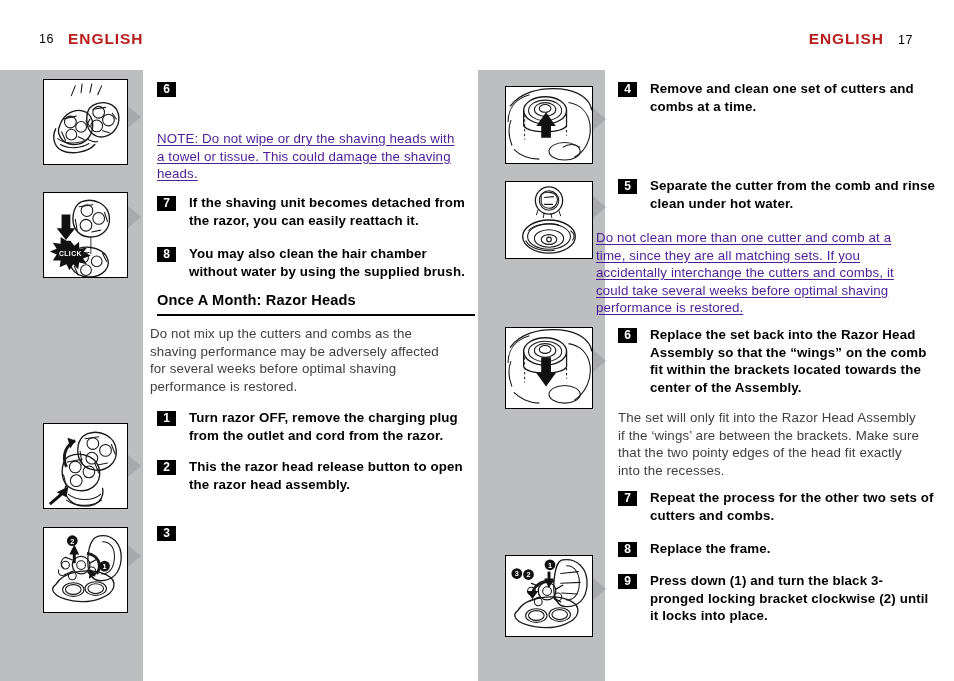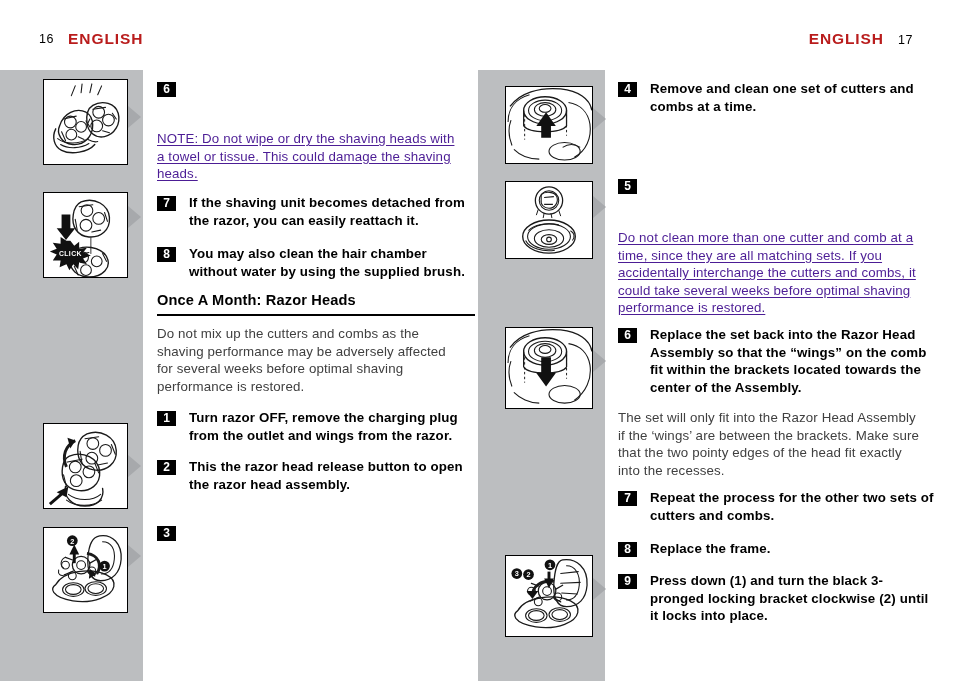--- a/index.html
+++ b/index.html
@@ -391,46 +391,47 @@
 </div>
 
 <div class="step" style="left:157px; top:245px; width:318px;">
   <div class="step-num">8</div>
   <div class="step-body">You may also clean the hair chamber without water by using the supplied brush.</div>
 </div>
 
 <div class="sec-head" style="left:157px; top:292px; width:318px;">Once A Month:  Razor Heads</div>
 <div class="sec-rule" style="left:157px; top:314px; width:318px;"></div>
 
-<div class="para" style="left:157px; top:325px; width:300px;">Do not mix up the cutters and combs as the shaving performance may be adversely affected for several weeks before optimal shaving performance is restored.</div>
+<div class="para" style="left:150px; top:325px; width:300px;">Do not mix up the cutters and combs as the shaving performance may be adversely affected for several weeks before optimal shaving performance is restored.</div>
 
 <div class="step" style="left:157px; top:409px; width:318px;">
   <div class="step-num">1</div>
-  <div class="step-body">Turn razor OFF, remove the charging plug from the outlet and wings from the razor.</div>
+  <div class="step-body">Turn razor OFF, remove the charging plug from the outlet and cord from the razor.</div>
 </div>
 
 <div class="step" style="left:157px; top:458px; width:318px;">
   <div class="step-num">2</div>
   <div class="step-body">This the razor head release button to open the razor head assembly.</div>
 </div>
 
 <div class="step" style="left:157px; top:524px; width:318px;">
   <div class="step-num">3</div>
 </div>
 
 <div class="step" style="left:618px; top:80px; width:318px;">
   <div class="step-num">4</div>
   <div class="step-body">Remove and clean one set of cutters and combs at a time.</div>
 </div>
 
 <div class="step" style="left:618px; top:177px; width:318px;">
   <div class="step-num">5</div>
-</div>
-
-<div class="note" style="left:618px; top:229px; width:302px;">
+  <div class="step-body">Separate the cutter from the comb and rinse clean under hot water.</div>
+</div>
+
+<div class="note" style="left:596px; top:229px; width:302px;">
   <span>Do not clean more than one cutter and comb at a time, since they are all matching sets. If you accidentally interchange the cutters and combs, it could take several weeks before optimal shaving performance is restored.</span>
 </div>
 
 <div class="step" style="left:618px; top:326px; width:318px;">
   <div class="step-num">6</div>
   <div class="step-body">Replace the set back into the Razor Head Assembly so that the “wings” on the comb fit within the brackets located towards the center of the Assembly.</div>
 </div>
 
 <div class="para" style="left:618px; top:409px; width:302px;">The set will only fit into the Razor Head Assembly if the ‘wings’ are between the brackets. Make sure that the two pointy edges of the head fit exactly into the recesses.</div>
 

